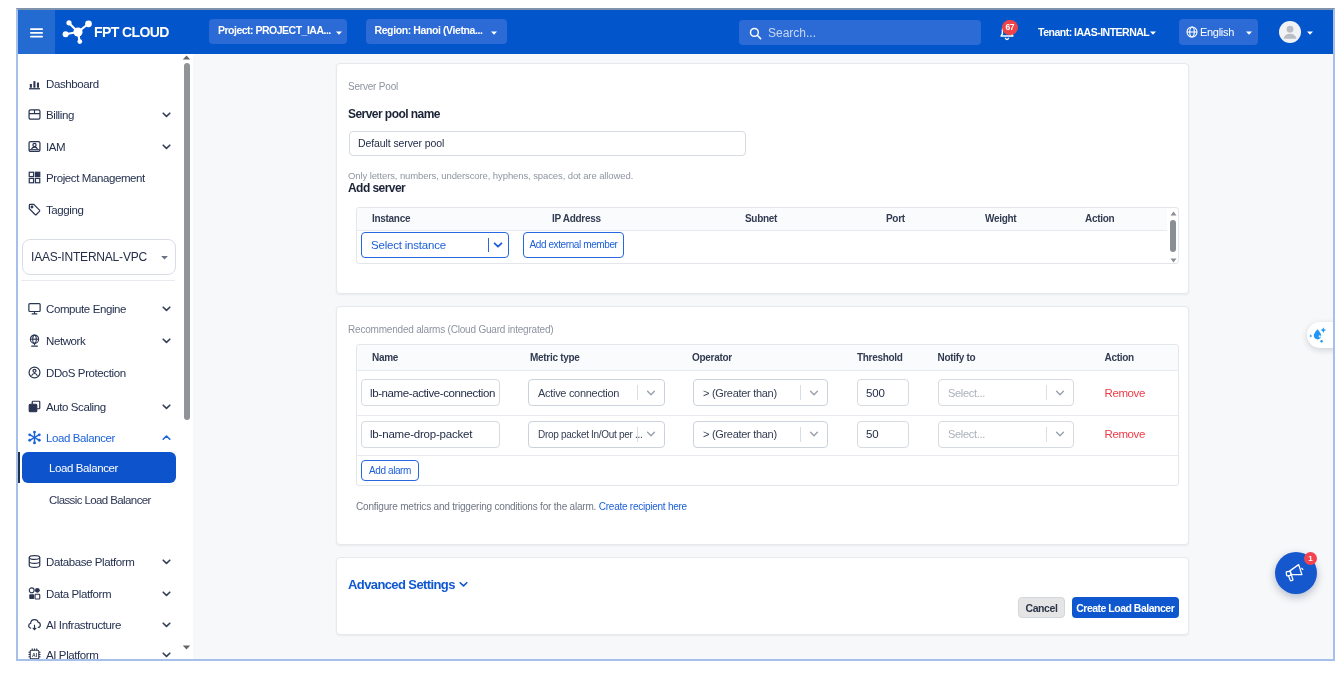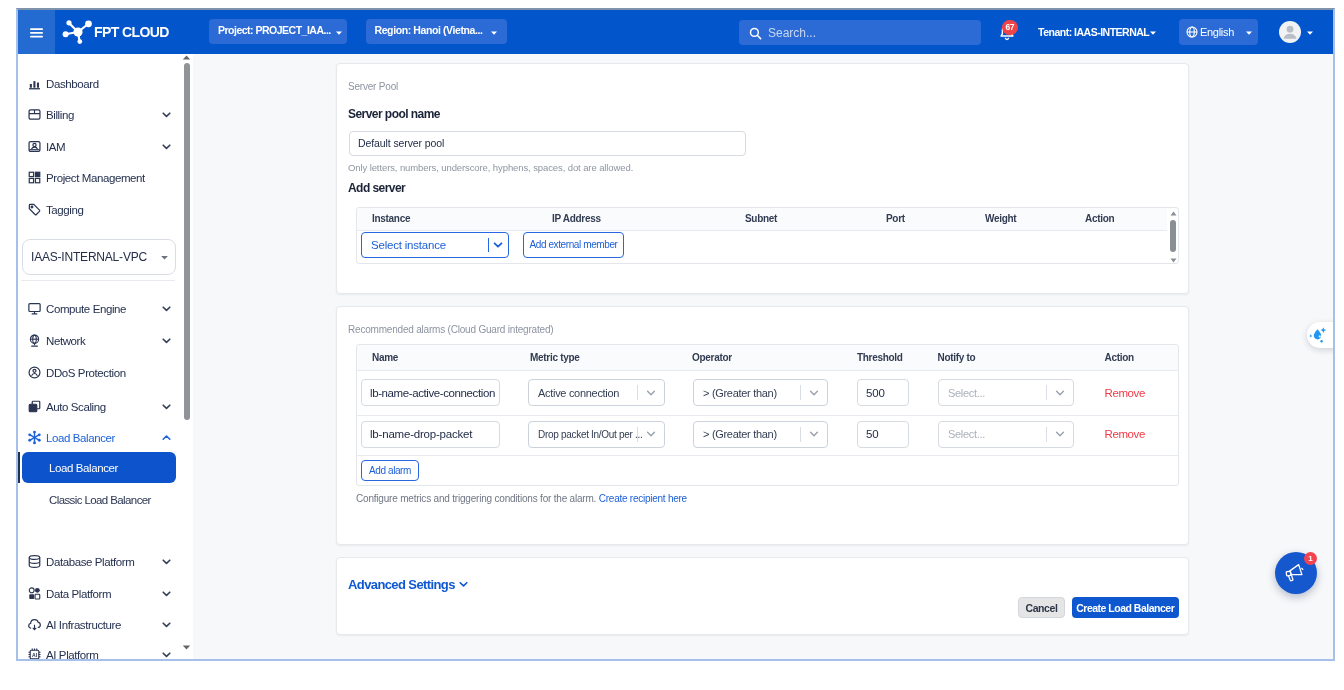--- a/index.html
+++ b/index.html
@@ -7,21 +7,21 @@
 body { position:relative; }
 .abs { position:absolute; }
 #frame { position:absolute; left:16px; top:8px; width:1319px; height:653px; border:2px solid #a6c0ea; border-top-color:#8093ac; overflow:hidden; background:#f7f8f9; }
 #topbar { position:absolute; left:0; top:0; width:100%; height:44px; background:#0355cb; }
 #sidebar { position:absolute; left:0; top:44px; width:175px; height:607px; background:#fff; }
 .mi { position:absolute; left:0; width:175px; height:30px; }
 .mi svg.ic { position:absolute; left:9px; top:7px; }
 .mi .t { position:absolute; left:28px; top:50%; transform:translateY(-50%); font-size:11.5px; color:#24304e; letter-spacing:-0.4px; white-space:nowrap; }
 .ctitle { position:absolute; font-size:10px; color:#8d93a1; letter-spacing:-0.2px; white-space:nowrap; }
 .blabel { position:absolute; font-size:12px; font-weight:bold; color:#1b2337; letter-spacing:-0.55px; white-space:nowrap; }
-.helper { position:absolute; font-size:9.5px; color:#8f95a1; letter-spacing:-0.1px; white-space:nowrap; }
+.helper { position:absolute; font-size:9.5px; color:#8f95a1; letter-spacing:-0.1px; white-space:nowrap;margin-top:8px; }
 .card { position:absolute; background:#fff; border:1px solid #e7e9ed; border-radius:4px; box-shadow:0 1px 2px rgba(25,39,70,0.07); }
 .tbl { position:absolute; border:1px solid #e3e6eb; border-radius:3px; background:#fff; }
 .th { position:absolute; font-size:10px; font-weight:bold; color:#323c52; letter-spacing:-0.3px; white-space:nowrap; }
 .inp { position:absolute; border:1px solid #d6dae1; border-radius:4px; background:#fff; font-size:10.5px; color:#1d2843; display:flex; align-items:center; padding-left:8px; letter-spacing:-0.1px; white-space:nowrap; overflow:hidden; }
 .sel { position:absolute; border:1px solid #cdd3dc; border-radius:4px; background:#fff; font-size:11px; color:#333d52; display:flex; align-items:center; padding-left:9px; letter-spacing:-0.3px; white-space:nowrap; overflow:hidden; }
 .sbar { position:absolute; right:26px; top:5px; bottom:5px; width:1px; background:#d9dde4; }
 .sch { position:absolute; right:8px; top:50%; transform:translateY(-50%); }
 .bsel { border-color:#2767e0; color:#1c5fd8; font-size:11.5px; letter-spacing:-0.2px; }
 .bsel .sbar { right:19px; background:#b6c4ea; }
 .bsel .sch { right:5px; }

